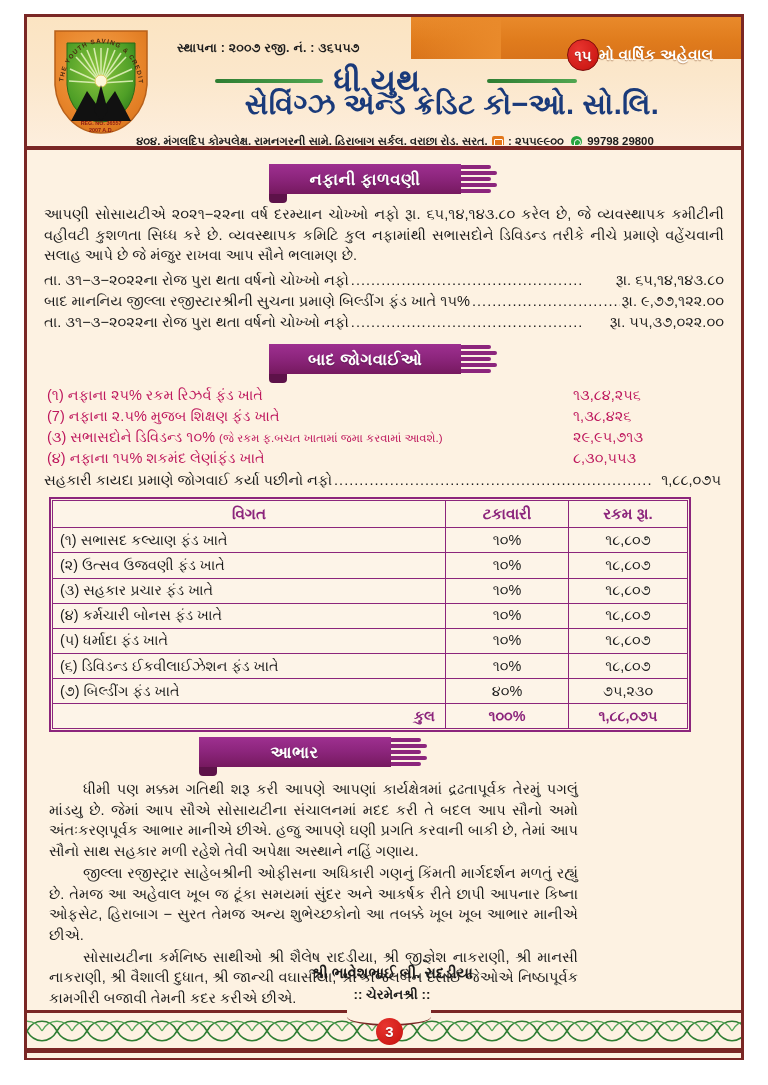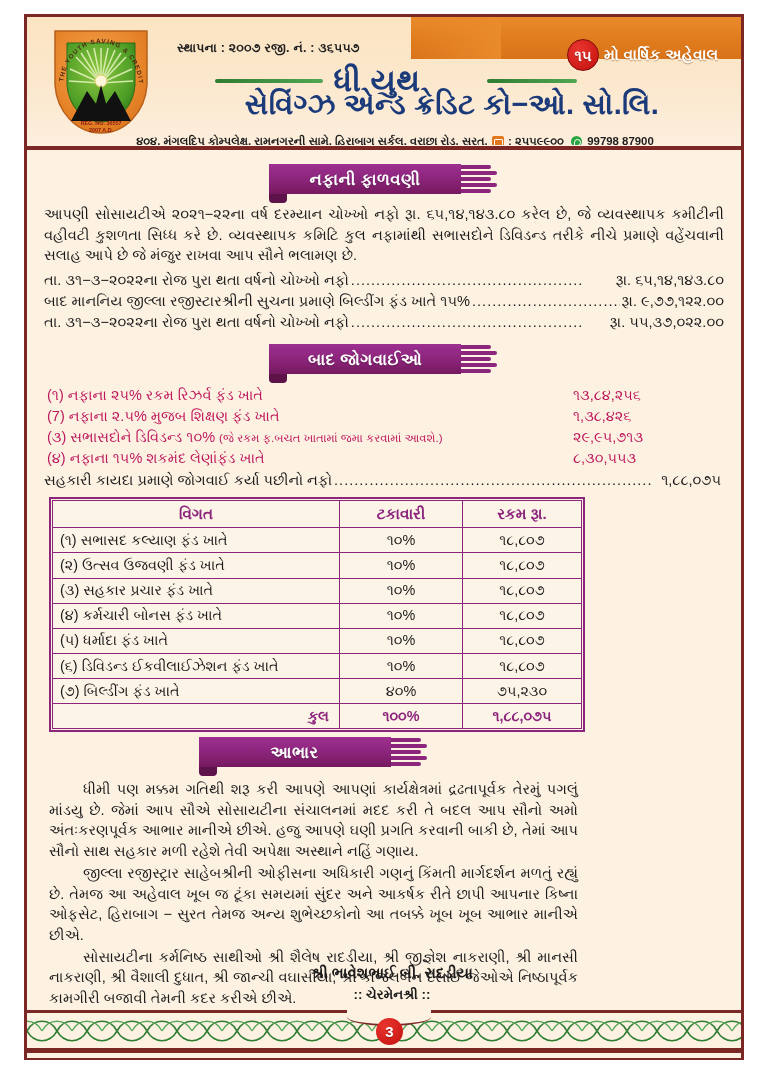--- a/index.html
+++ b/index.html
@@ -57,21 +57,20 @@
     left: 0; top: 0;
     width: 90px;
     height: 42px;
     background: linear-gradient(90deg, rgba(233,138,43,0) 0%, rgba(233,138,43,1) 100%);
   }
   .badge-anniv {
     position: absolute;
     left: 540px; top: 22px;
     display: flex;
     align-items: center;
-    gap: 5px;
     z-index: 6;
   }
   .badge-circle {
     width: 30px; height: 30px;
     border-radius: 50%;
     background: radial-gradient(circle at 35% 30%, #e8352f 0%, #cf1b17 70%, #a91210 100%);
     border: 1.5px solid #7e0d0c;
     color: #fff;
     font-size: 15px;
     font-weight: bold;
@@ -489,21 +488,21 @@
       <span class="title-main">ધી યુથ</span>
     </div>
 
     <div class="title-row2">સેવિંગ્ઝ એન્ડ ક્રેડિટ કો−ઓ. સો.લિ.</div>
 
     <div class="addr-line">
       <span>૪૦૪, મંગલદિપ કોમ્પલેક્ષ, રામનગરની સામે, હિરાબાગ સર્કલ, વરાછા રોડ, સુરત.</span>
       <span class="ph-icon"></span>
       <span>: ૨૫૫૯૯૦૦</span>
       <span class="wa-icon"></span>
-      <span>99798 87900</span>
+      <span>99798 29800</span>
     </div>
   </div>
 
   <div class="mast-divider"></div>
   <div class="inner-rule-left"></div>
   <div class="inner-rule-right"></div>
 
   <div class="body-area">
 
     <div style="position:absolute; left:0; top:12px; width:714px;">
@@ -581,21 +580,21 @@
         </div>
 
         <div class="fact-line" style="margin-left:-3px;">
           <span class="lbl">સહકારી કાયદા પ્રમાણે જોગવાઈ કર્યા પછીનો નફો</span>
           <span class="dots">...............................................................</span>
           <span class="amt">૧,૮૮,૦૭૫</span>
         </div>
       </div>
     </div>
 
-    <div style="position:absolute; left:22px; top:345px; width:536px;">
+    <div style="position:absolute; left:22px; top:345px; width:642px;">
       <div class="table-outer">
         <table class="alloc-table">
           <thead>
             <tr>
               <th>વિગત</th>
               <th style="width:108px">ટકાવારી</th>
               <th style="width:104px">રકમ રૂા.</th>
             </tr>
           </thead>
           <tbody>

